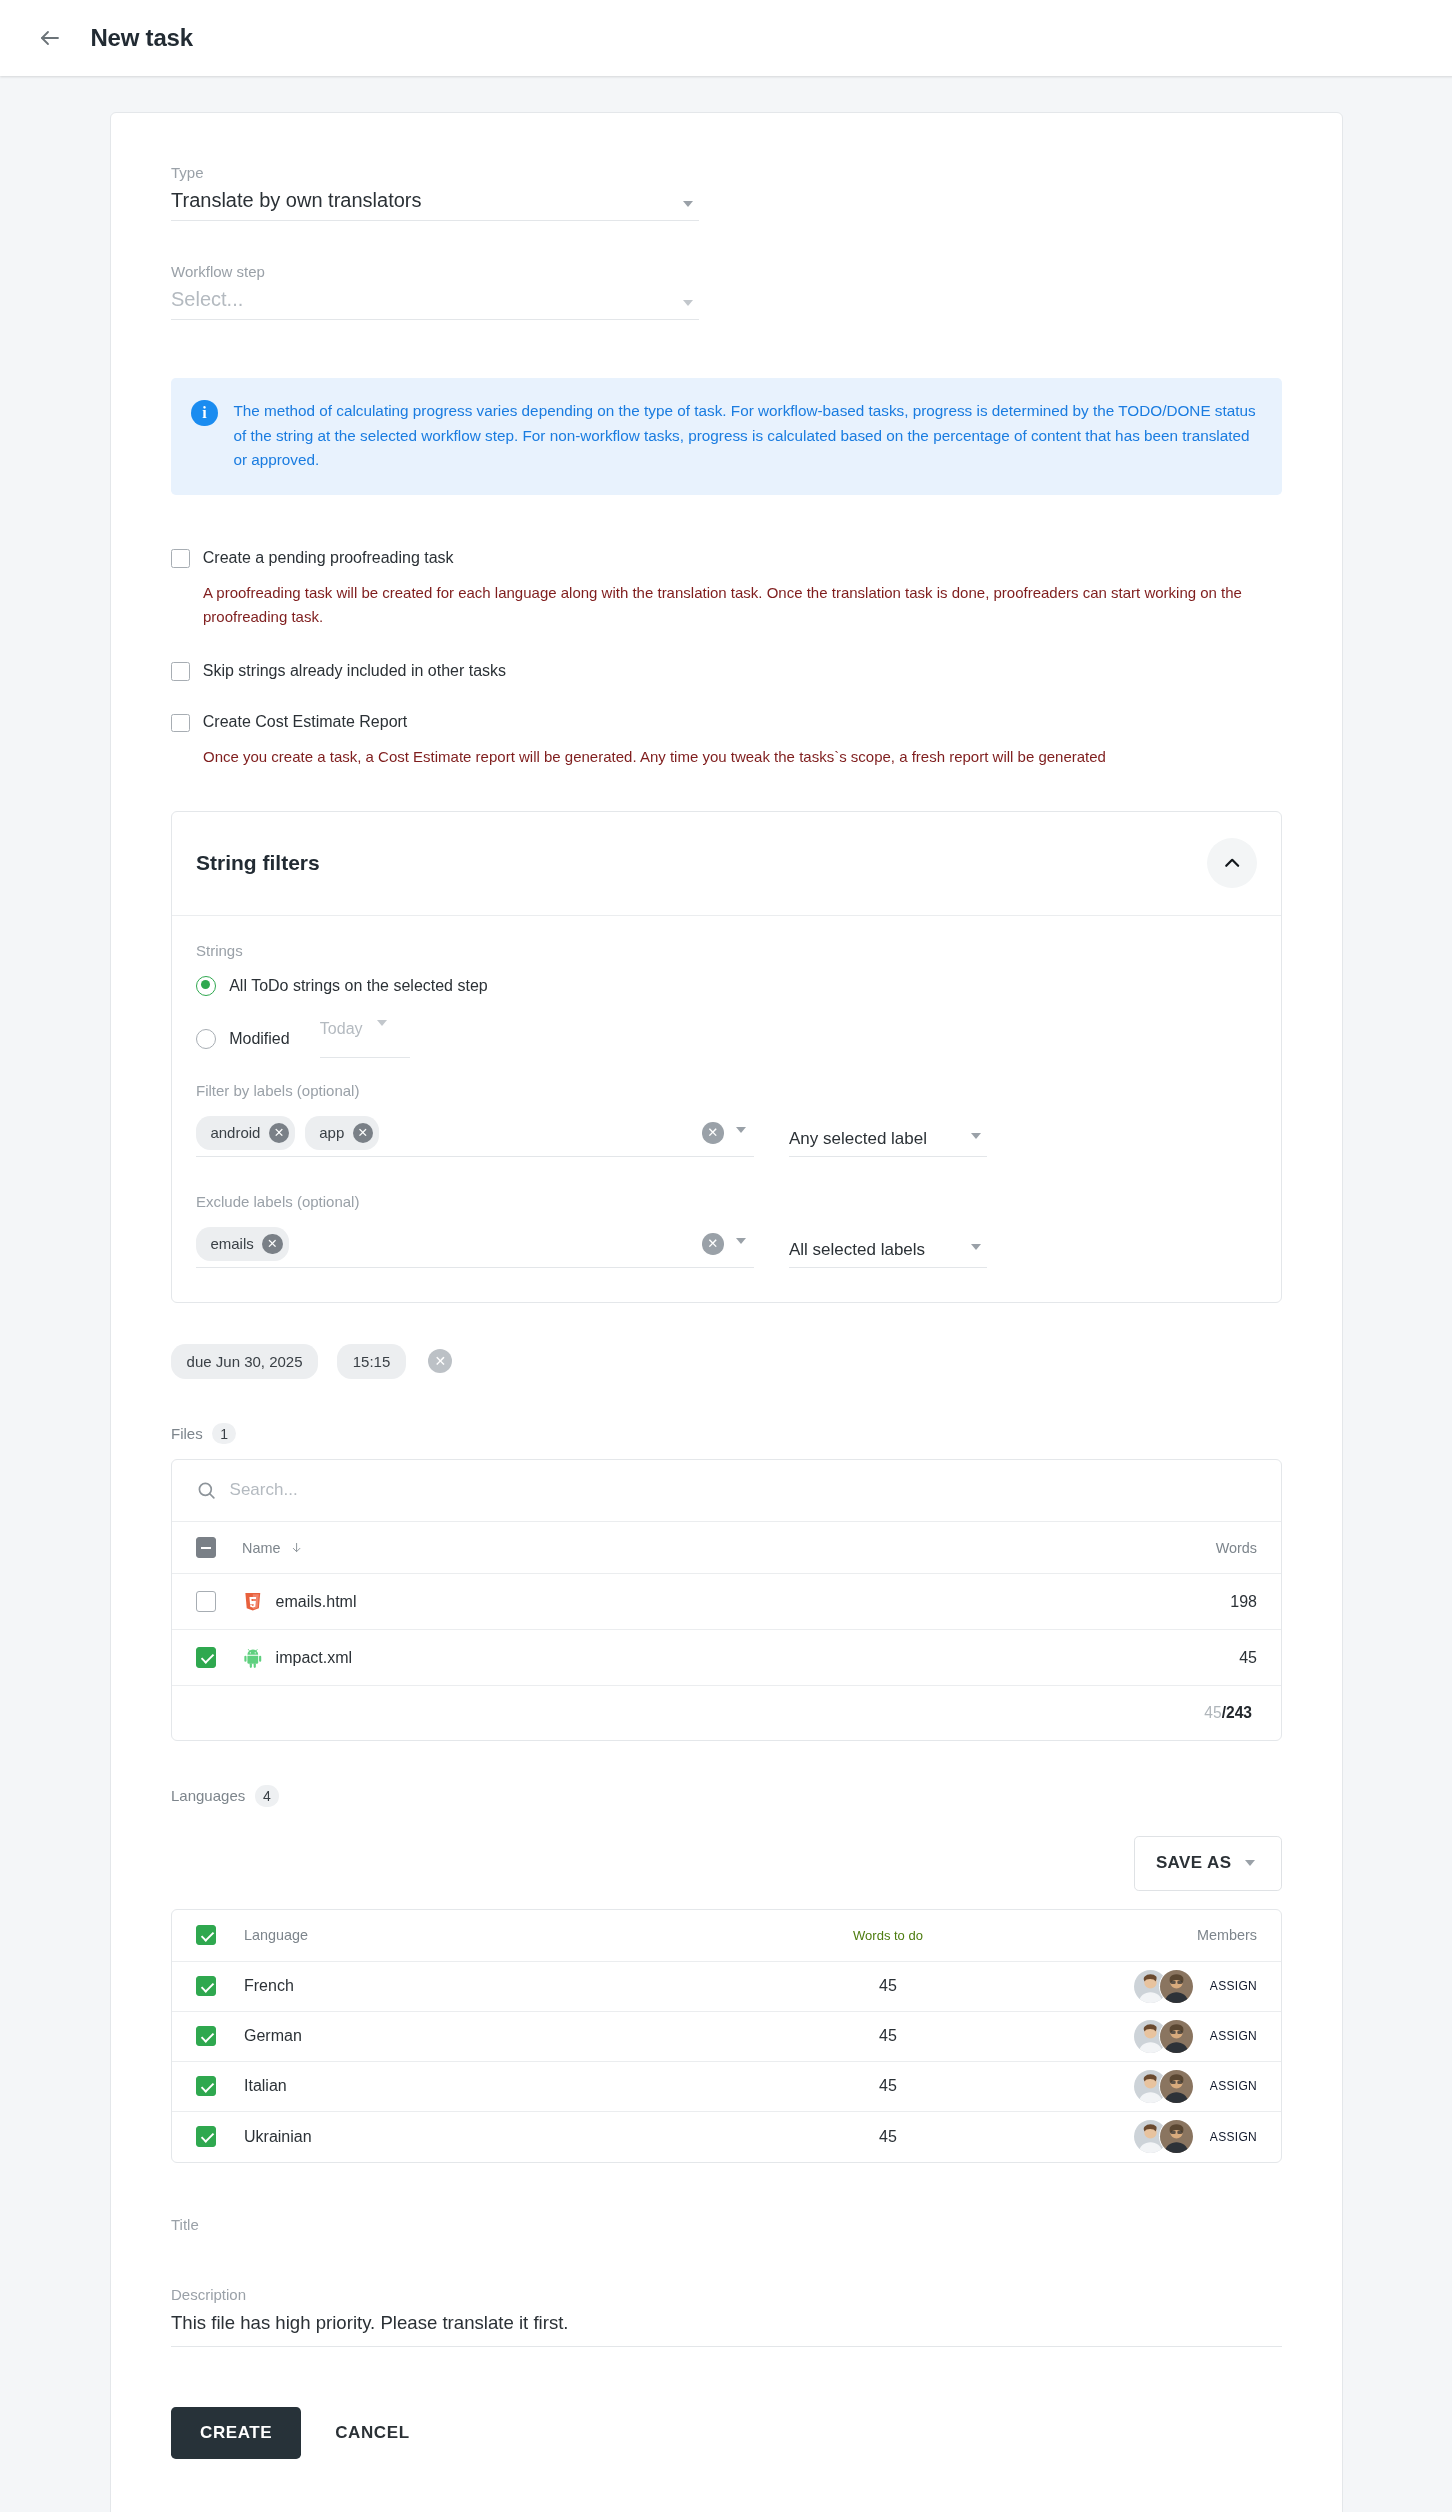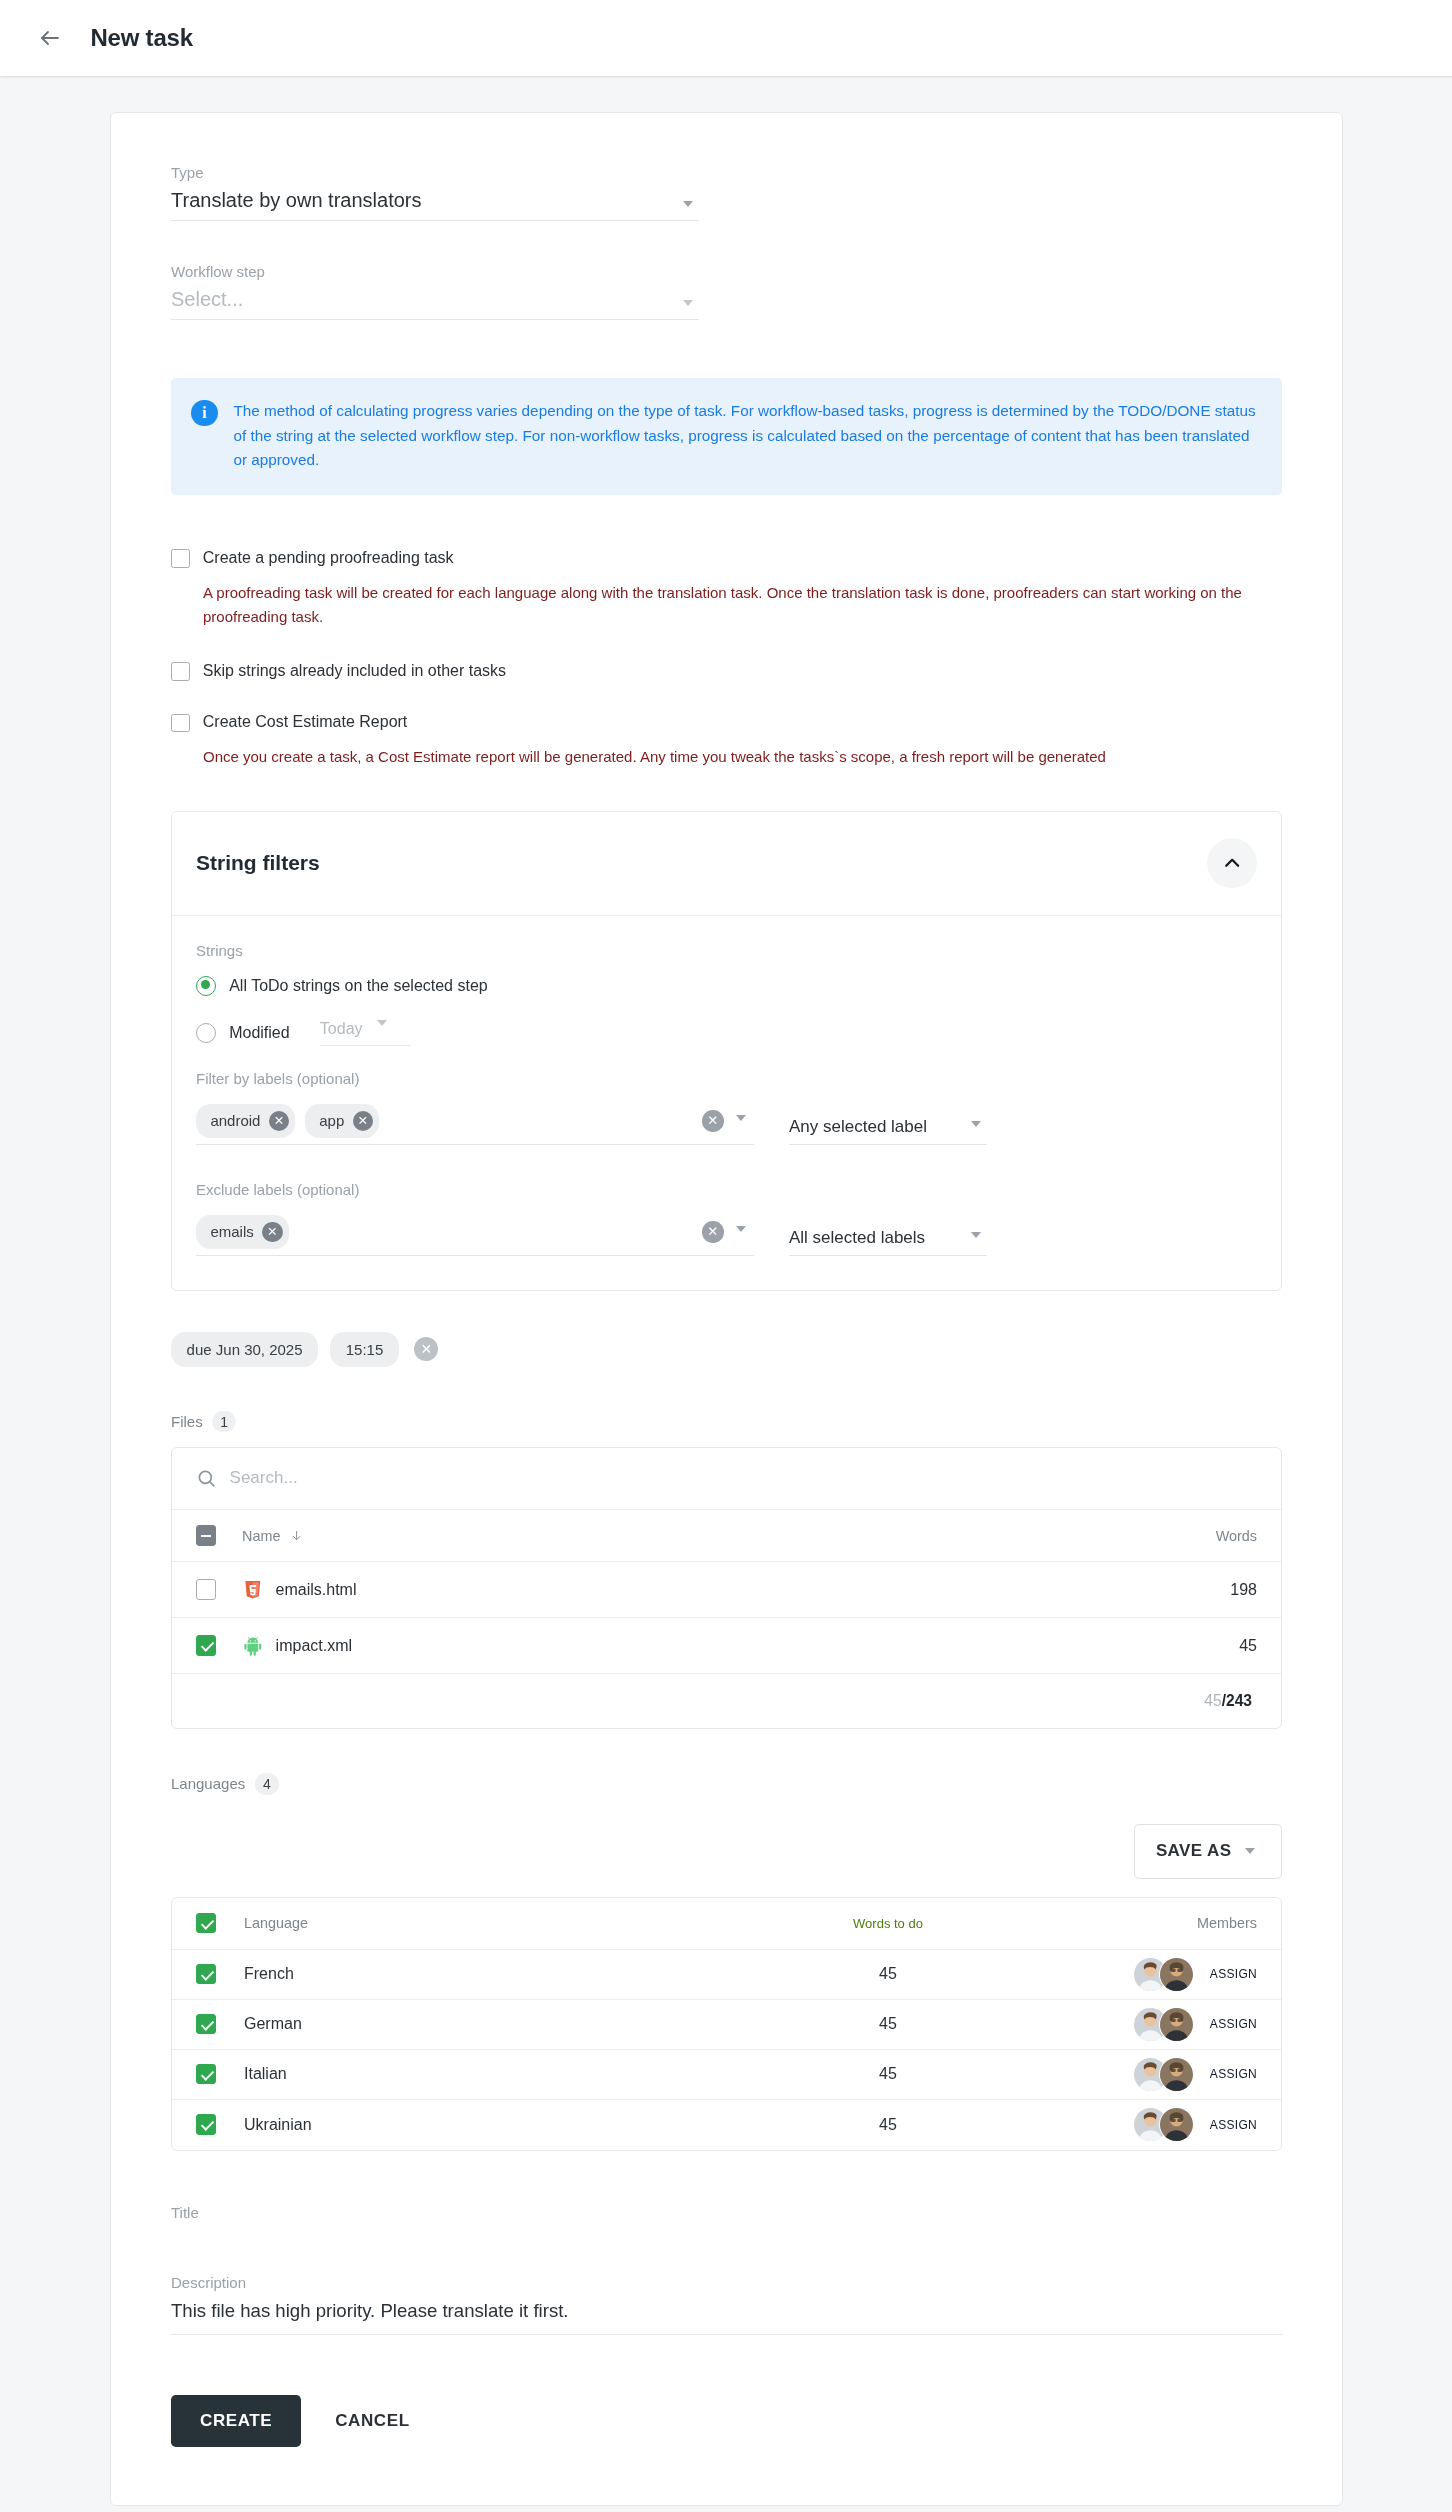--- a/index.html
+++ b/index.html
@@ -91,21 +91,21 @@
     width:20px;height:20px;border-radius:50%;border:1.2px solid #a7adb3;background:#fff;
     flex:0 0 auto; position:relative; cursor:pointer;
   }
   .radio.sel{ border:1.8px solid #2fa84f; }
   .radio.sel:after{
     content:"";position:absolute;left:3.6px;top:3.6px;width:9px;height:9px;border-radius:50%;background:#2fa84f;
   }
   .radio-label{ font-size:16px; color:#2b3136; }
   .mini-select{
     display:flex;align-items:flex-start;gap:14.4px;border-bottom:0.6px solid #e3e6e9;
-    padding-bottom:7px; margin-left:17px; min-width:90px;
+    padding-bottom:19px; margin-left:17px; min-width:90px;
   }
   .mini-select .val{ font-size:16px; color:#b4bac0; }
 
   .labels-block{ margin-top:15px; }
   .labels-row{ display:flex; align-items:flex-end; gap:35px; }
   .chips-field{
     flex:1 1 auto; max-width:558px; border-bottom:0.6px solid #e3e6e9; padding-bottom:6px;
     display:flex; align-items:center; justify-content:space-between;
   }
   .chips{ display:flex; gap:9.6px; align-items:center; }
@@ -123,21 +123,21 @@
     width:21.6px;height:21.6px;border-radius:50%;background:#9aa1a8;color:#fff;
     display:flex;align-items:center;justify-content:center;font-size:13.2px;cursor:pointer;
   }
   .mode-select{
     width:198px; border-bottom:0.6px solid #e3e6e9; padding-bottom:7.2px;
     display:flex; align-items:center; justify-content:space-between;
   }
   .mode-select .val{ font-size:17px; color:#2b3136; }
 
   
-  .due-row{ display:flex; align-items:center; gap:12px; margin-top:41px; }
+  .due-row{ display:flex; align-items:center; gap:19px; margin-top:41px; }
   .due-chip{
     background:#eceef0; border-radius:14.4px; height:35px; display:flex; align-items:center;
     padding:0 15.6px; font-size:15px; color:#3a4046;
   }
   .due-x{
     width:24px;height:24px;border-radius:50%;background:#bcc1c6;color:#fff;
     display:flex;align-items:center;justify-content:center;font-size:14px;cursor:pointer; margin-left:3.6px;
   }
 
   

